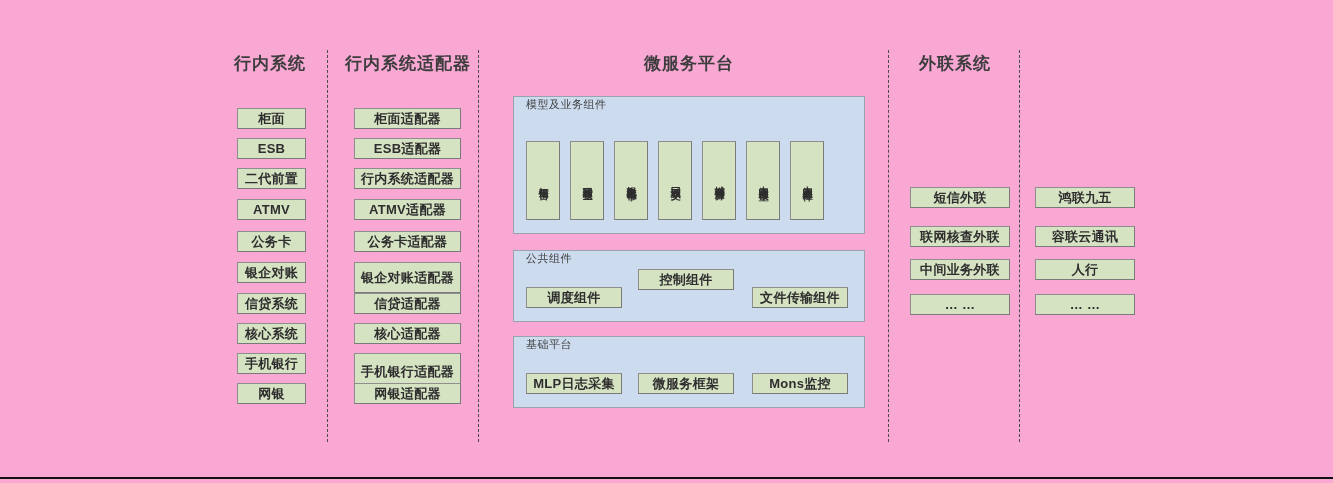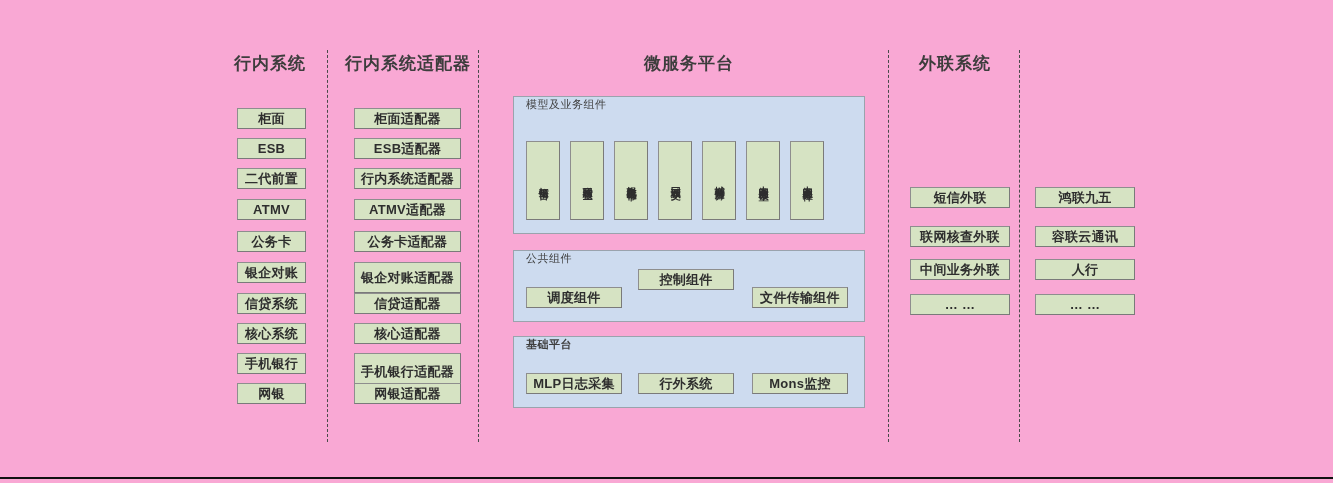--- a/index.html
+++ b/index.html
@@ -141,25 +141,25 @@
   <div class="node vert" style="left:746px; top:141px; width:34px; height:79px;">中间业务模型</div>
   <div class="node vert" style="left:790px; top:141px; width:34px; height:79px;">中间业务组件</div>
 
   <div class="panel" style="left:513px; top:250px; width:352px; height:72px;padding-left:9px;">
     <div class="panel-label">公共组件</div>
   </div>
   <div class="node" style="left:526px; top:287px; width:96px; height:21px;">调度组件</div>
   <div class="node" style="left:638px; top:269px; width:96px; height:21px;">控制组件</div>
   <div class="node" style="left:752px; top:287px; width:96px; height:21px;">文件传输组件</div>
 
-  <div class="panel" style="left:513px; top:336px; width:352px; height:72px;font-weight:bold;">
+  <div class="panel" style="left:513px; top:336px; width:352px; height:72px;">
     <div class="panel-label">基础平台</div>
   </div>
   <div class="node" style="left:526px; top:373px; width:96px; height:21px;">MLP日志采集</div>
-  <div class="node" style="left:638px; top:373px; width:96px; height:21px;">行外系统</div>
+  <div class="node" style="left:638px; top:373px; width:96px; height:21px;">微服务框架</div>
   <div class="node" style="left:752px; top:373px; width:96px; height:21px;">Mons监控</div>
 
   <div class="node" style="left:910px; top:187px; width:100px; height:21px;">短信外联</div>
   <div class="node" style="left:910px; top:226px; width:100px; height:21px;">联网核查外联</div>
   <div class="node" style="left:910px; top:259px; width:100px; height:21px;">中间业务外联</div>
   <div class="node" style="left:910px; top:294px; width:100px; height:21px;">… …</div>
 
   <div class="node" style="left:1035px; top:187px; width:100px; height:21px;">鸿联九五</div>
   <div class="node" style="left:1035px; top:226px; width:100px; height:21px;">容联云通讯</div>
   <div class="node" style="left:1035px; top:259px; width:100px; height:21px;">人行</div>

